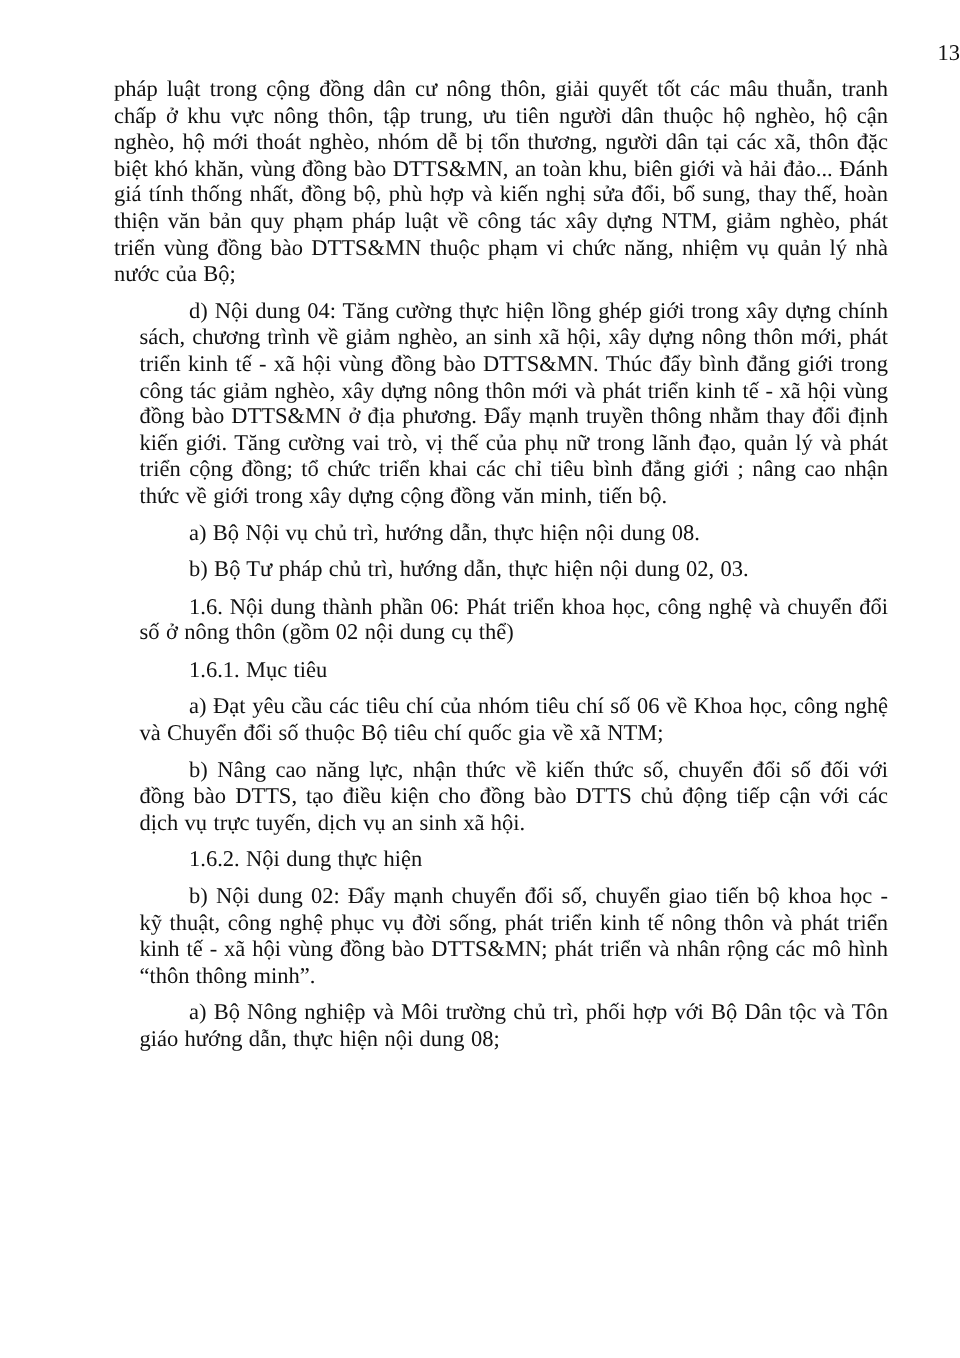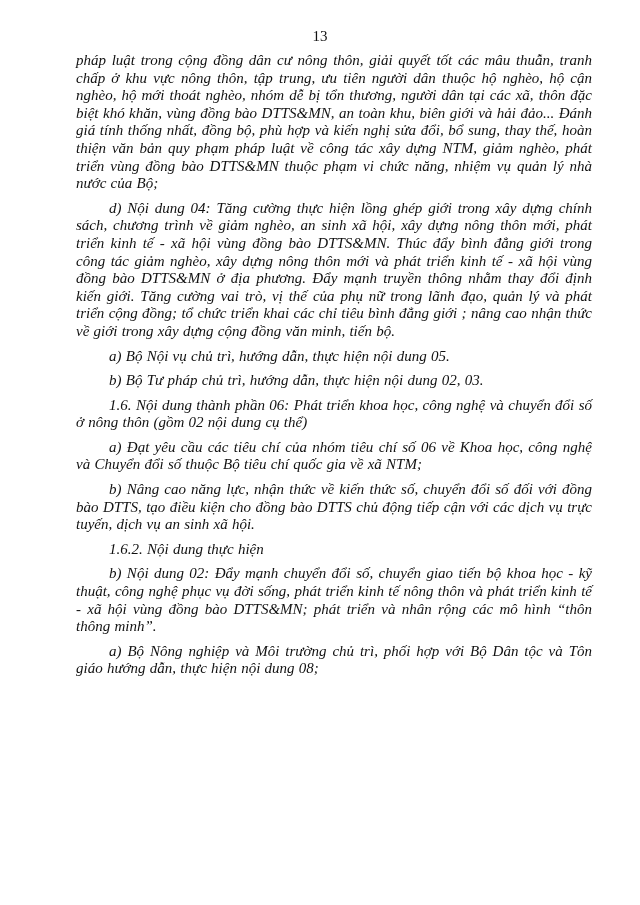--- a/index.html
+++ b/index.html
@@ -15,57 +15,58 @@
     color: #111111;
     font-family: "Liberation Serif", "DejaVu Serif", serif;
     box-sizing: border-box;
     overflow: hidden;
   }
   .page-number {
     position: absolute;
     top: 28px;
     left: 0;
     width: 100%;
-    text-align: center;
+    text-align: right;
     font-size: 15px;
     color: #111111;
   }
   .content {
     position: absolute;
     top: 52px;
     left: 76px;
     width: 516px;
   }
   .content p.para {
     margin: 0 0 7px 0;
     font-size: 15px;
     line-height: 17.6px;
     text-align: justify;
     text-justify: inter-word;
     color: #111111;
     word-spacing: 0.5px;
-    font-style: italic;
   }
   .content p.para.indent {
     text-indent: 33px;
+    margin-left: 17px;
   }
   .content p.para.no-indent {
     text-indent: 0;
   }
 </style>
 </head>
 <body>
 
 <div class="page">
   <div class="page-number">13</div>
   <div class="content" id="paragraphs-container">
       <p class="para no-indent">pháp luật trong cộng đồng dân cư nông thôn, giải quyết tốt các mâu thuẫn, tranh chấp ở khu vực nông thôn, tập trung, ưu tiên người dân thuộc hộ nghèo, hộ cận nghèo, hộ mới thoát nghèo, nhóm dễ bị tổn thương, người dân tại các xã, thôn đặc biệt khó khăn, vùng đồng bào DTTS&amp;MN, an toàn khu, biên giới và hải đảo... Đánh giá tính thống nhất, đồng bộ, phù hợp và kiến nghị sửa đổi, bổ sung, thay thế, hoàn thiện văn bản quy phạm pháp luật về công tác xây dựng NTM, giảm nghèo, phát triển vùng đồng bào DTTS&amp;MN thuộc phạm vi chức năng, nhiệm vụ quản lý nhà nước của Bộ;</p>
       <p class="para indent">d) Nội dung 04: Tăng cường thực hiện lồng ghép giới trong xây dựng chính sách, chương trình về giảm nghèo, an sinh xã hội, xây dựng nông thôn mới, phát triển kinh tế - xã hội vùng đồng bào DTTS&amp;MN. Thúc đẩy bình đẳng giới trong công tác giảm nghèo, xây dựng nông thôn mới và phát triển kinh tế - xã hội vùng đồng bào DTTS&amp;MN ở địa phương. Đẩy mạnh truyền thông nhằm thay đổi định kiến giới. Tăng cường vai trò, vị thế của phụ nữ trong lãnh đạo, quản lý và phát triển cộng đồng; tổ chức triển khai các chỉ tiêu bình đẳng giới ; nâng cao nhận thức về giới trong xây dựng cộng đồng văn minh, tiến bộ.</p>
-      <p class="para indent">a) Bộ Nội vụ chủ trì, hướng dẫn, thực hiện nội dung 05.</p>
+      <p class="para indent">a) Bộ Nội vụ chủ trì, hướng dẫn, thực hiện nội dung 08.</p>
       <p class="para indent">b) Bộ Tư pháp chủ trì, hướng dẫn, thực hiện nội dung 02, 03.</p>
       <p class="para indent">1.6. Nội dung thành phần 06: Phát triển khoa học, công nghệ và chuyển đổi số ở nông thôn (gồm 02 nội dung cụ thể)</p>
+      <p class="para indent">1.6.1. Mục tiêu</p>
       <p class="para indent">a) Đạt yêu cầu các tiêu chí của nhóm tiêu chí số 06 về Khoa học, công nghệ và Chuyển đổi số thuộc Bộ tiêu chí quốc gia về xã NTM;</p>
       <p class="para indent">b) Nâng cao năng lực, nhận thức về kiến thức số, chuyển đổi số đối với đồng bào DTTS, tạo điều kiện cho đồng bào DTTS chủ động tiếp cận với các dịch vụ trực tuyến, dịch vụ an sinh xã hội.</p>
       <p class="para indent">1.6.2. Nội dung thực hiện</p>
       <p class="para indent">b) Nội dung 02: Đẩy mạnh chuyển đổi số, chuyển giao tiến bộ khoa học - kỹ thuật, công nghệ phục vụ đời sống, phát triển kinh tế nông thôn và phát triển kinh tế - xã hội vùng đồng bào DTTS&amp;MN; phát triển và nhân rộng các mô hình “thôn thông minh”.</p>
       <p class="para indent">a) Bộ Nông nghiệp và Môi trường chủ trì, phối hợp với Bộ Dân tộc và Tôn giáo hướng dẫn, thực hiện nội dung 08;</p>
     </div>
 </div>
 
 </body></html>

